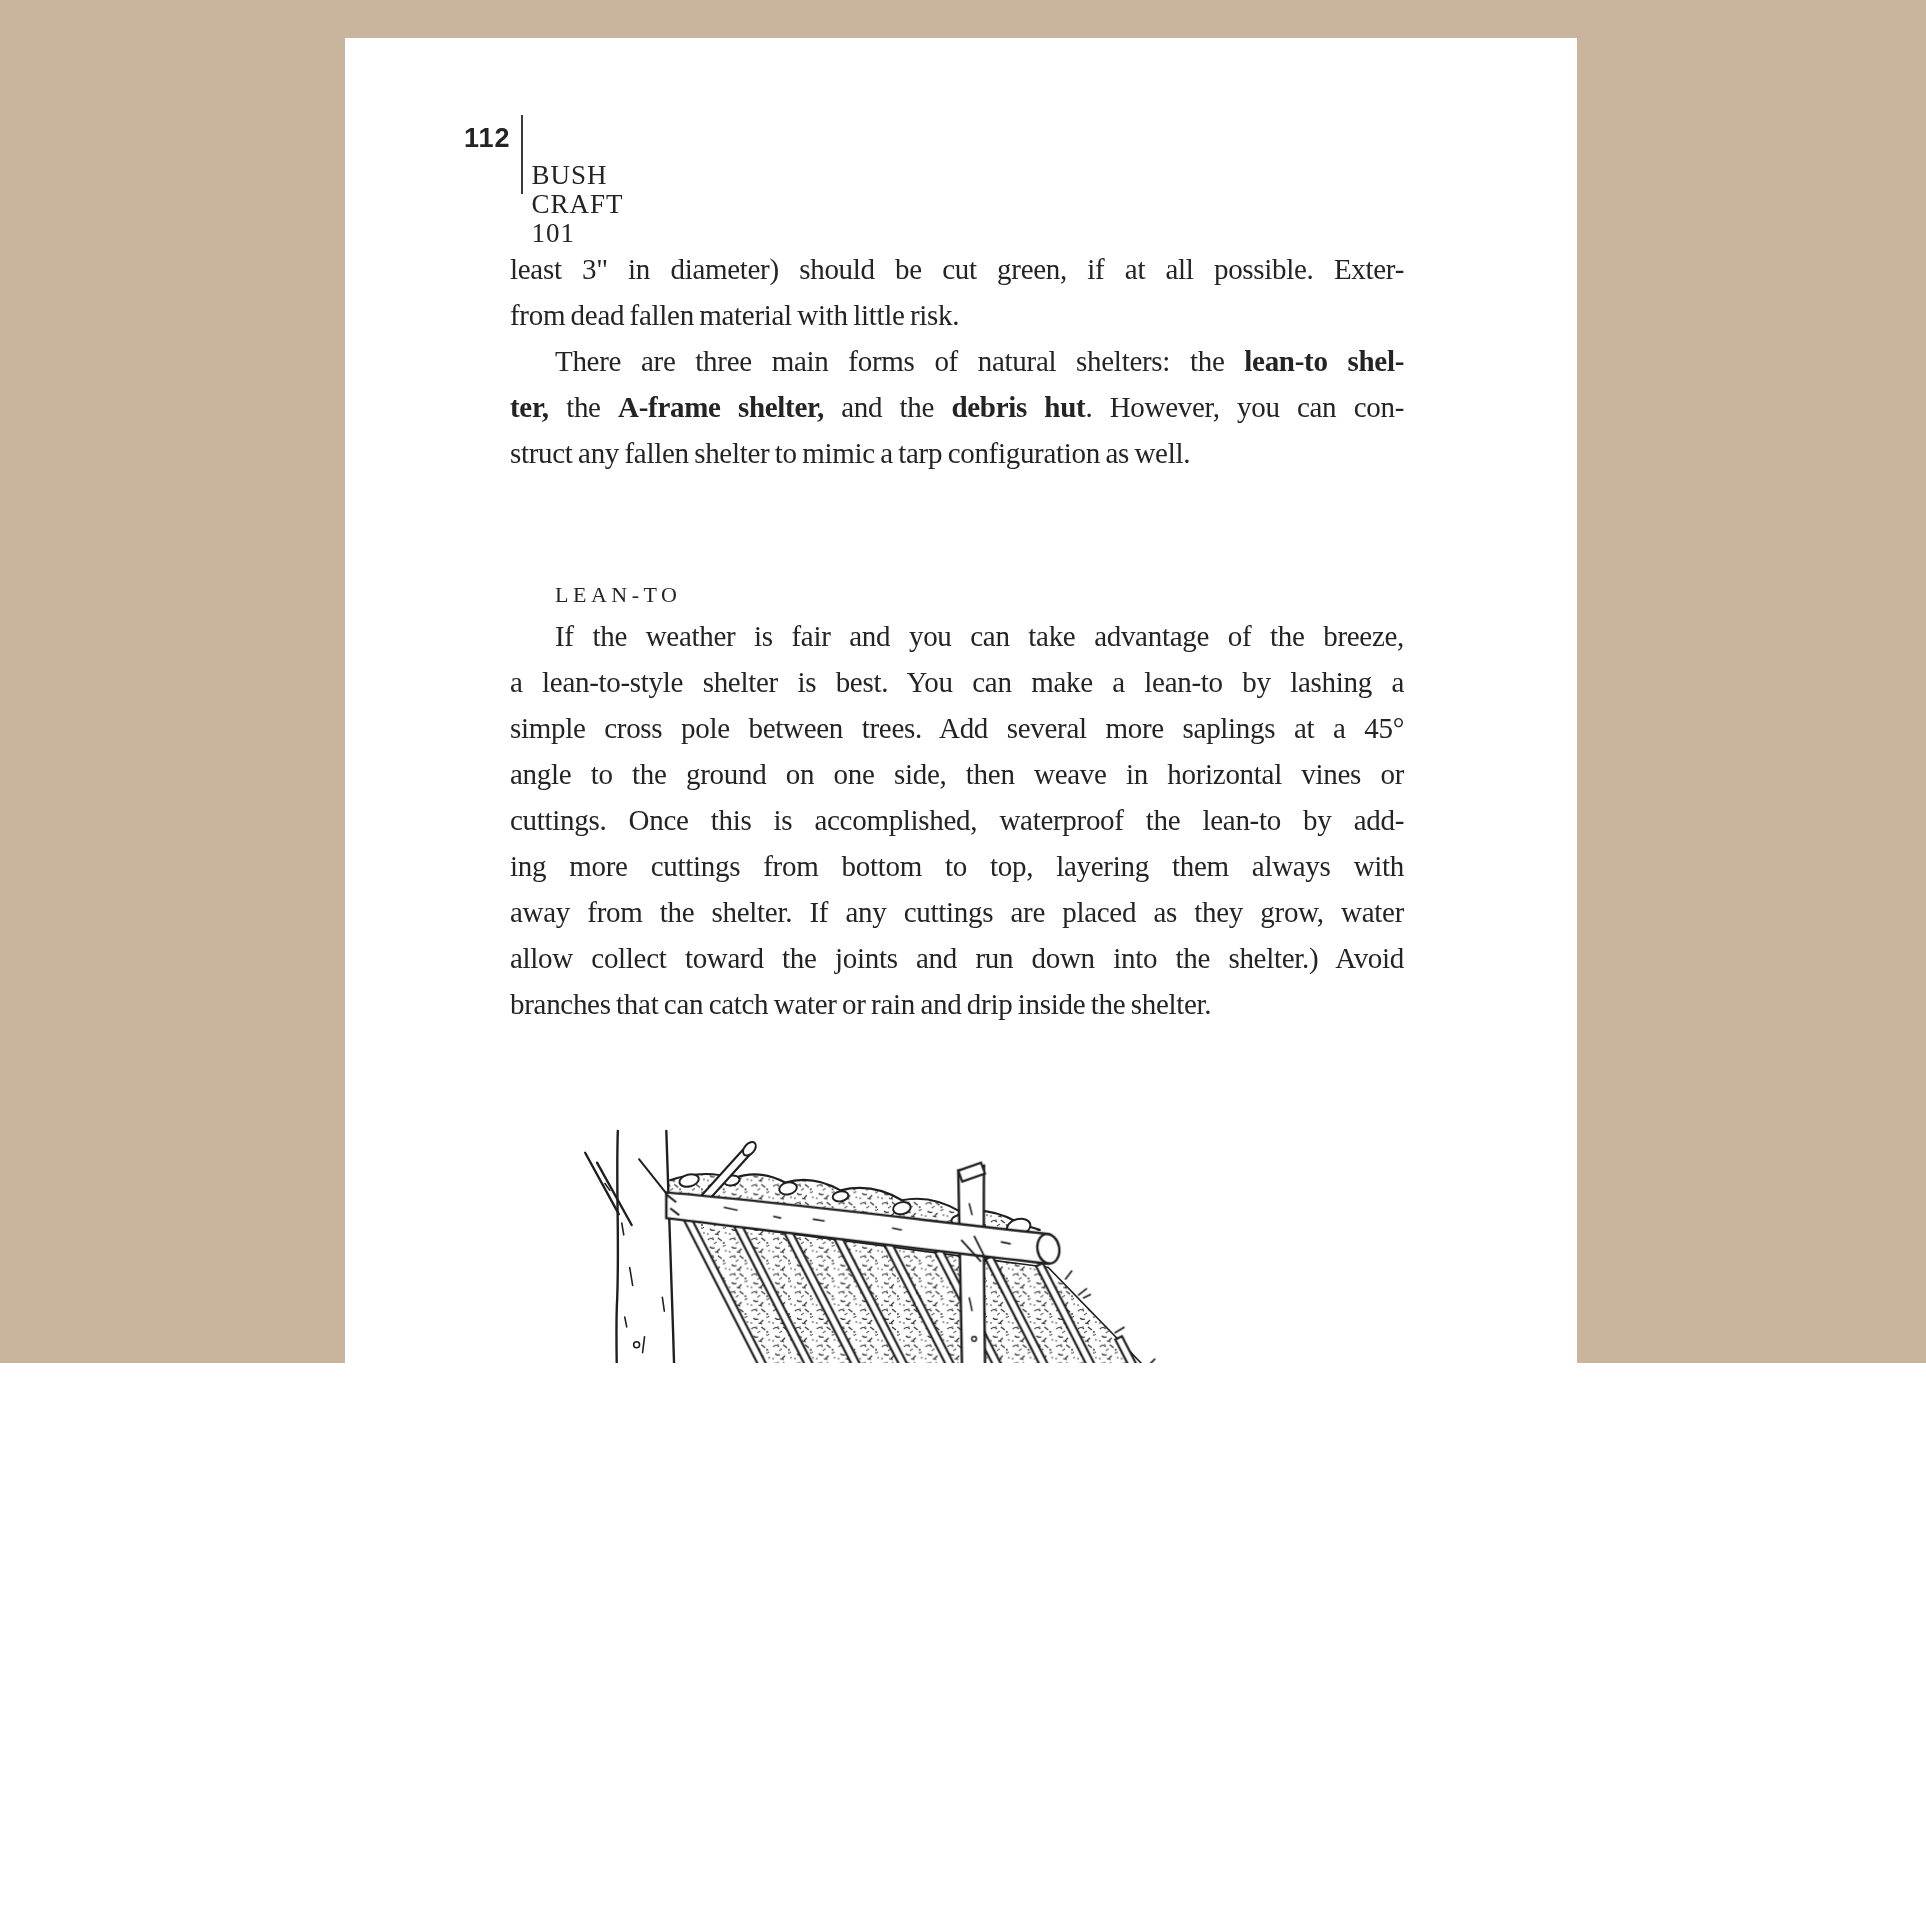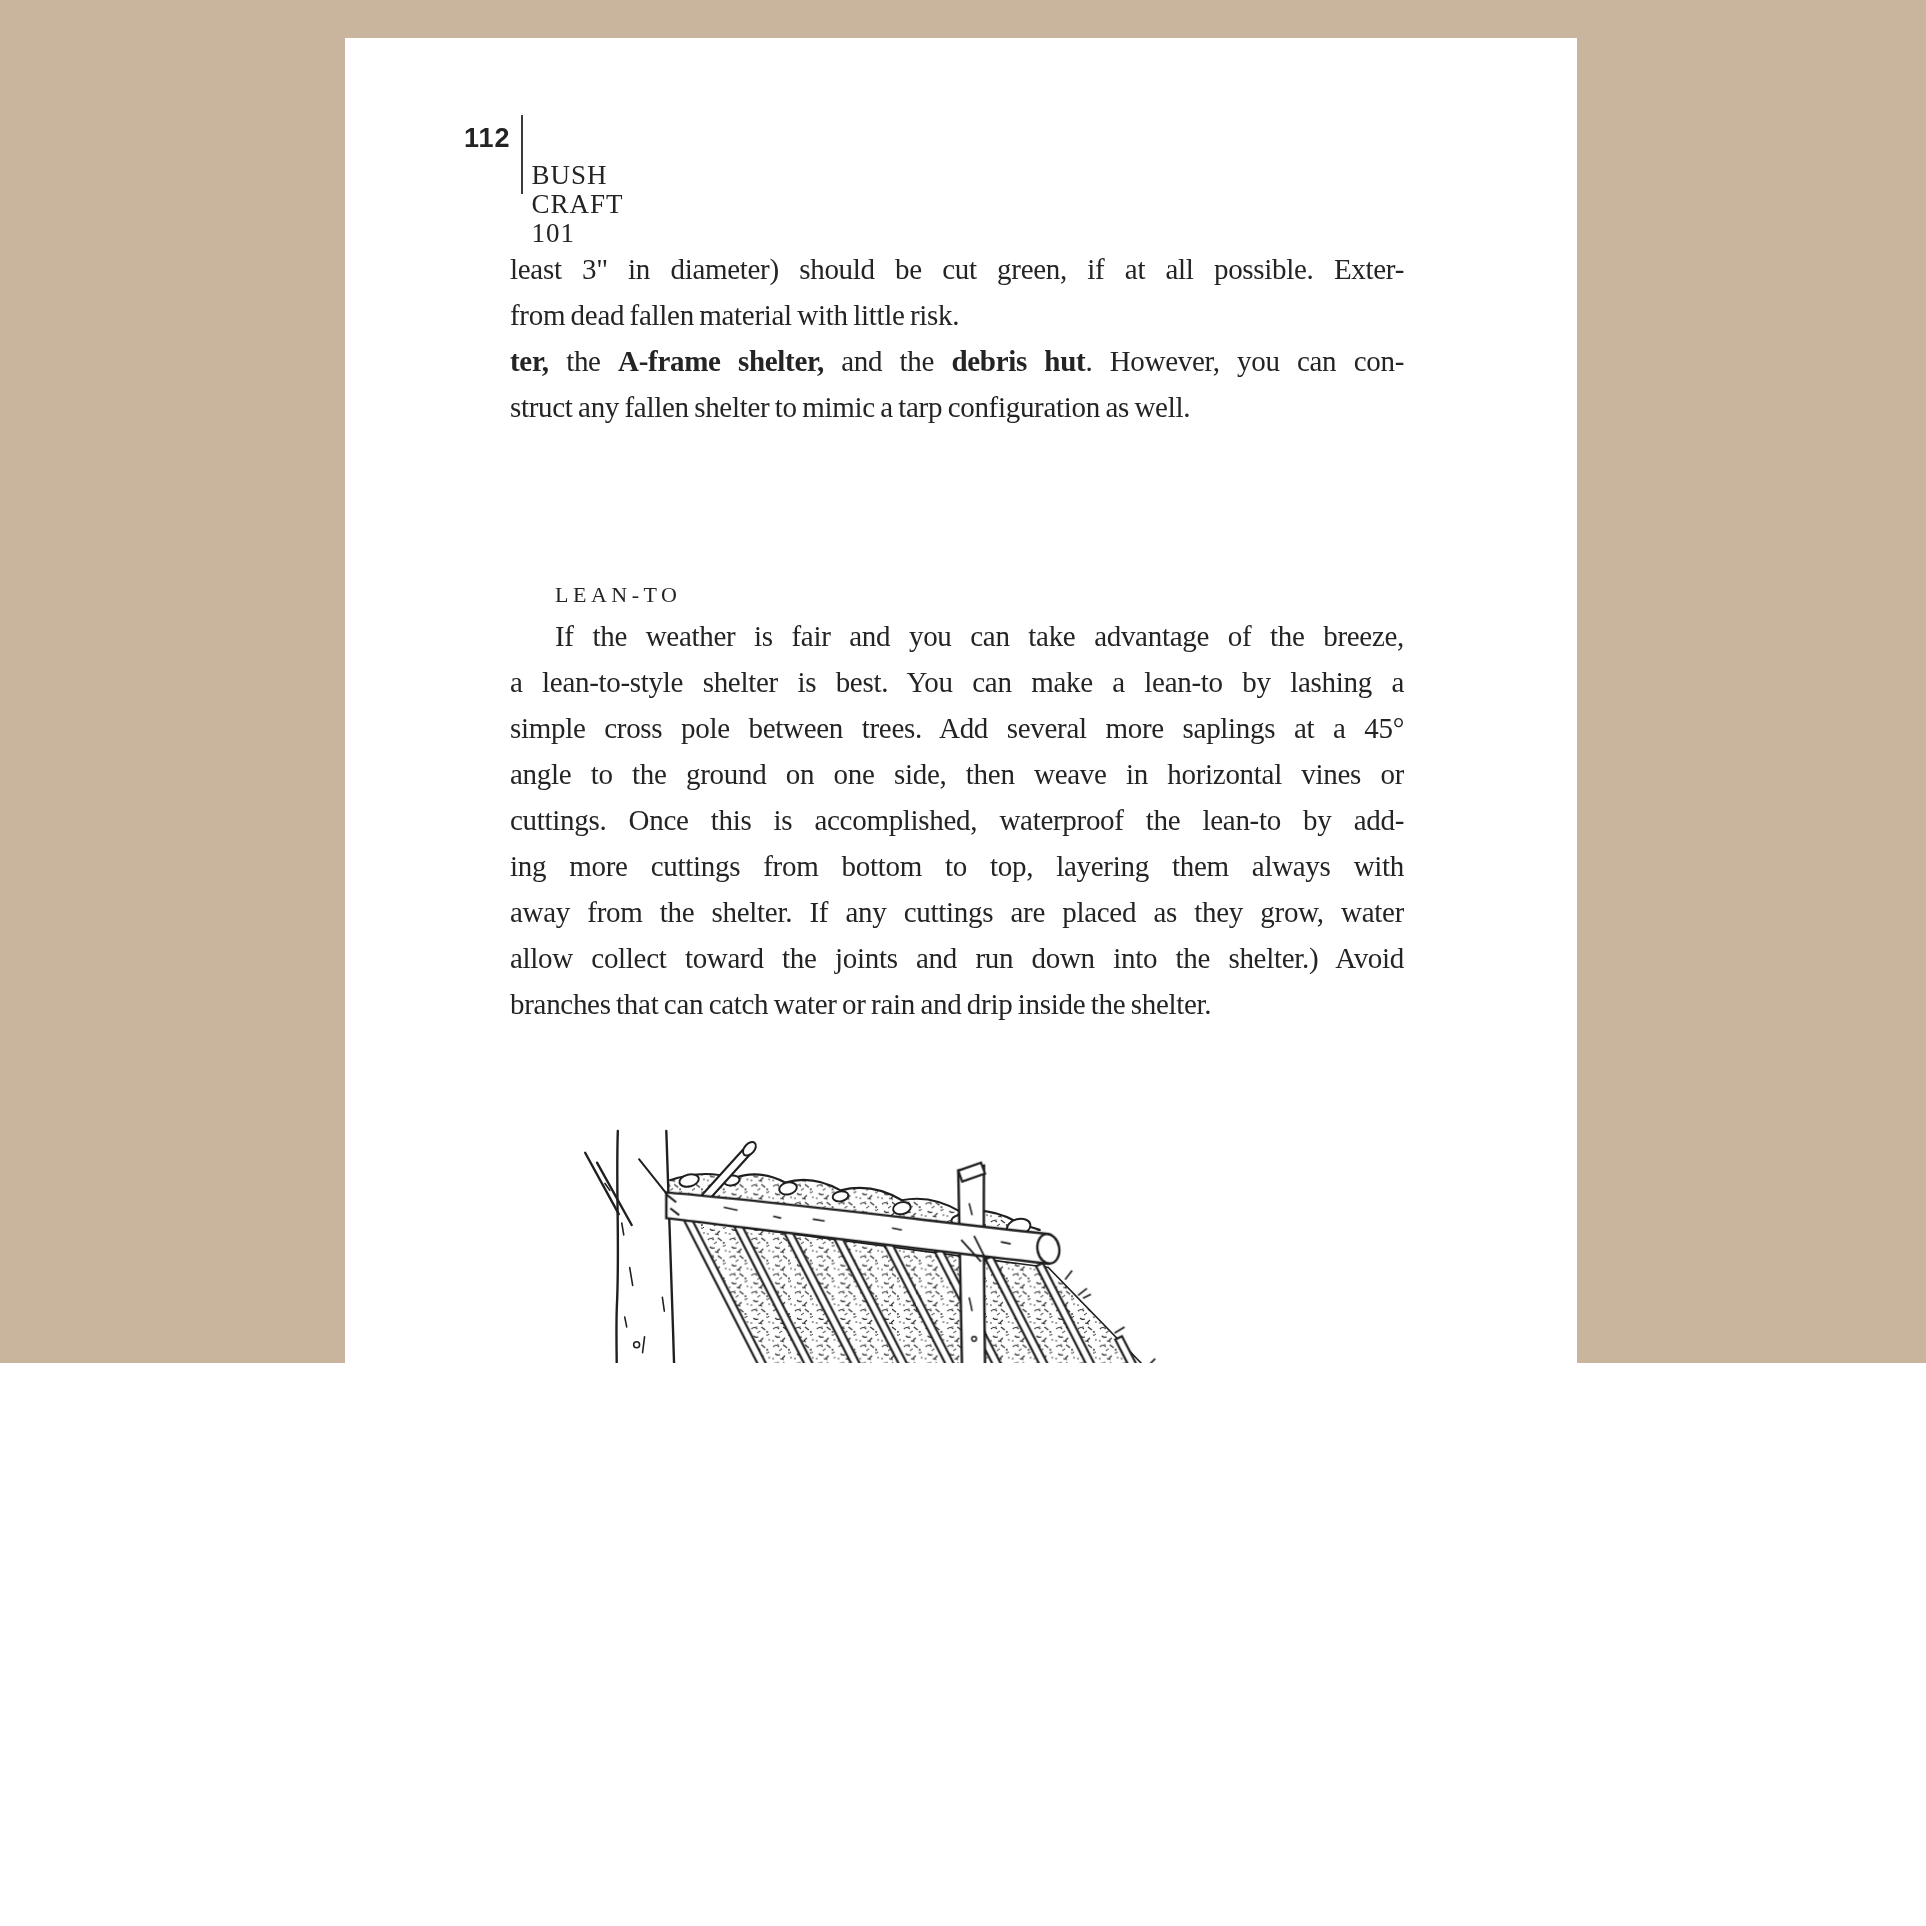--- a/index.html
+++ b/index.html
@@ -91,20 +91,21 @@
       <div class="booktitle">
         <div>BUSH</div>
         <div>CRAFT</div>
         <div>101</div>
       </div>
     </div>
 
     <div class="textblock" id="sec1">
         <div class="tline"><span>least 3" in diameter) should be cut green, if at all possible. Exter-</span></div>
         <div class="tline tlast"><span>from dead fallen material with little risk.</span></div>
+        <div class="tline tindent"><span>There are three main forms of natural shelters: the </span><span class="b">lean-to shel-</span></div>
         <div class="tline"><span class="b">ter,</span><span> the </span><span class="b">A-frame shelter,</span><span> and the </span><span class="b">debris hut</span><span>. However, you can con-</span></div>
         <div class="tline tlast"><span>struct any fallen shelter to mimic a tarp configuration as well.</span></div>
       </div>
 
     <div class="heading">LEAN-TO</div>
 
     <div class="textblock" id="sec2">
         <div class="tline tindent"><span>If the weather is fair and you can take advantage of the breeze,</span></div>
         <div class="tline"><span>a lean-to-style shelter is best. You can make a lean-to by lashing a</span></div>
         <div class="tline"><span>simple cross pole between trees. Add several more saplings at a 45°</span></div>

